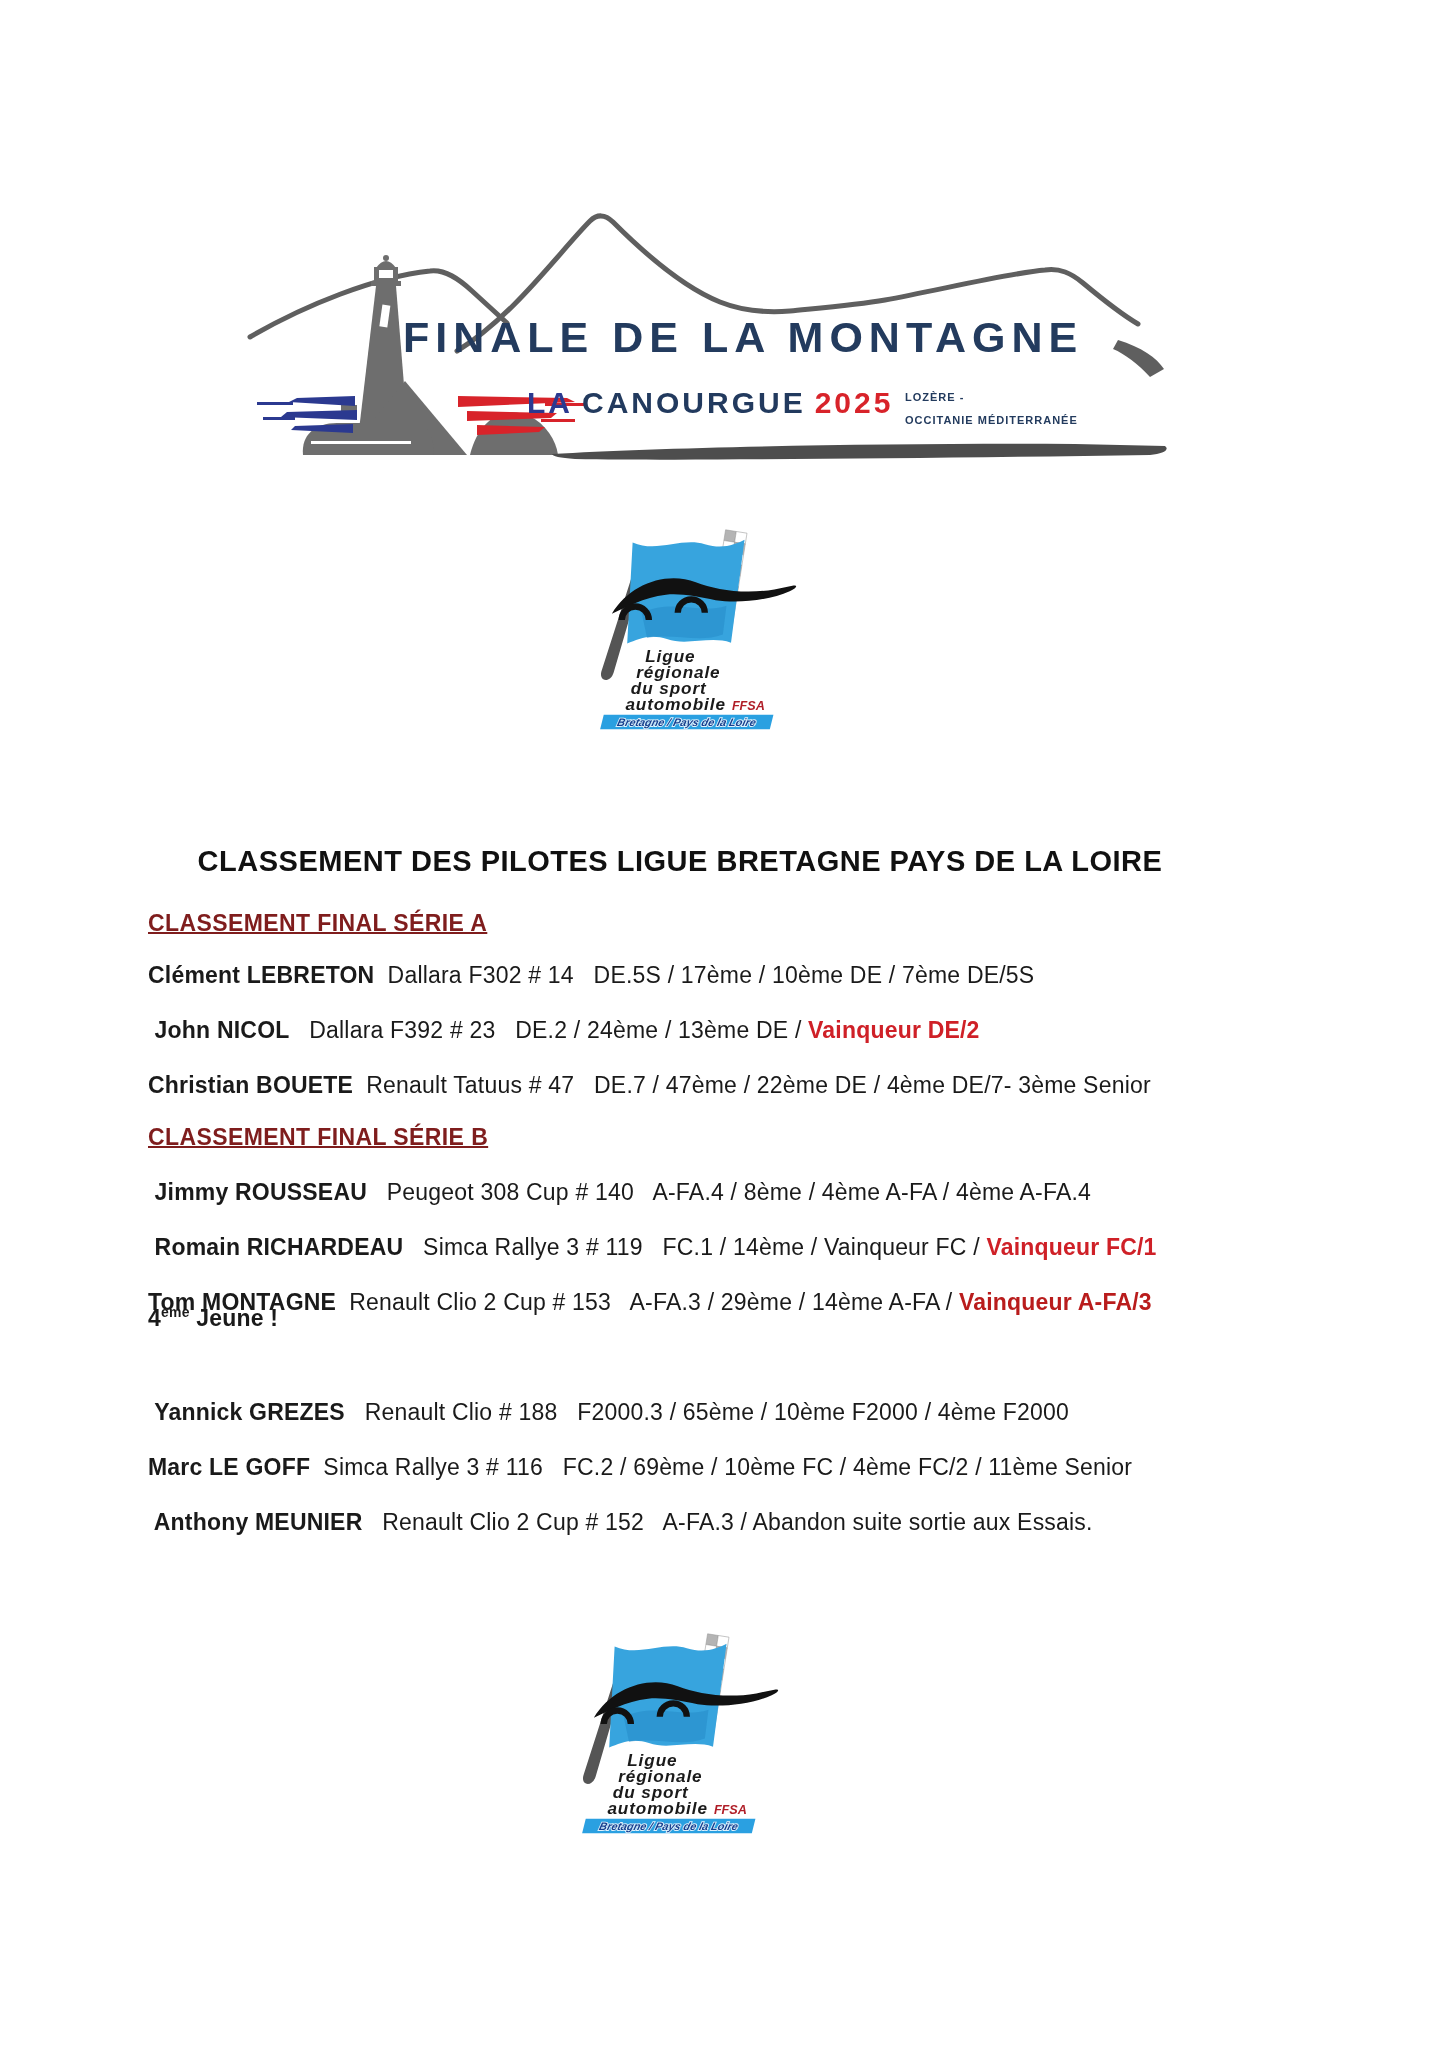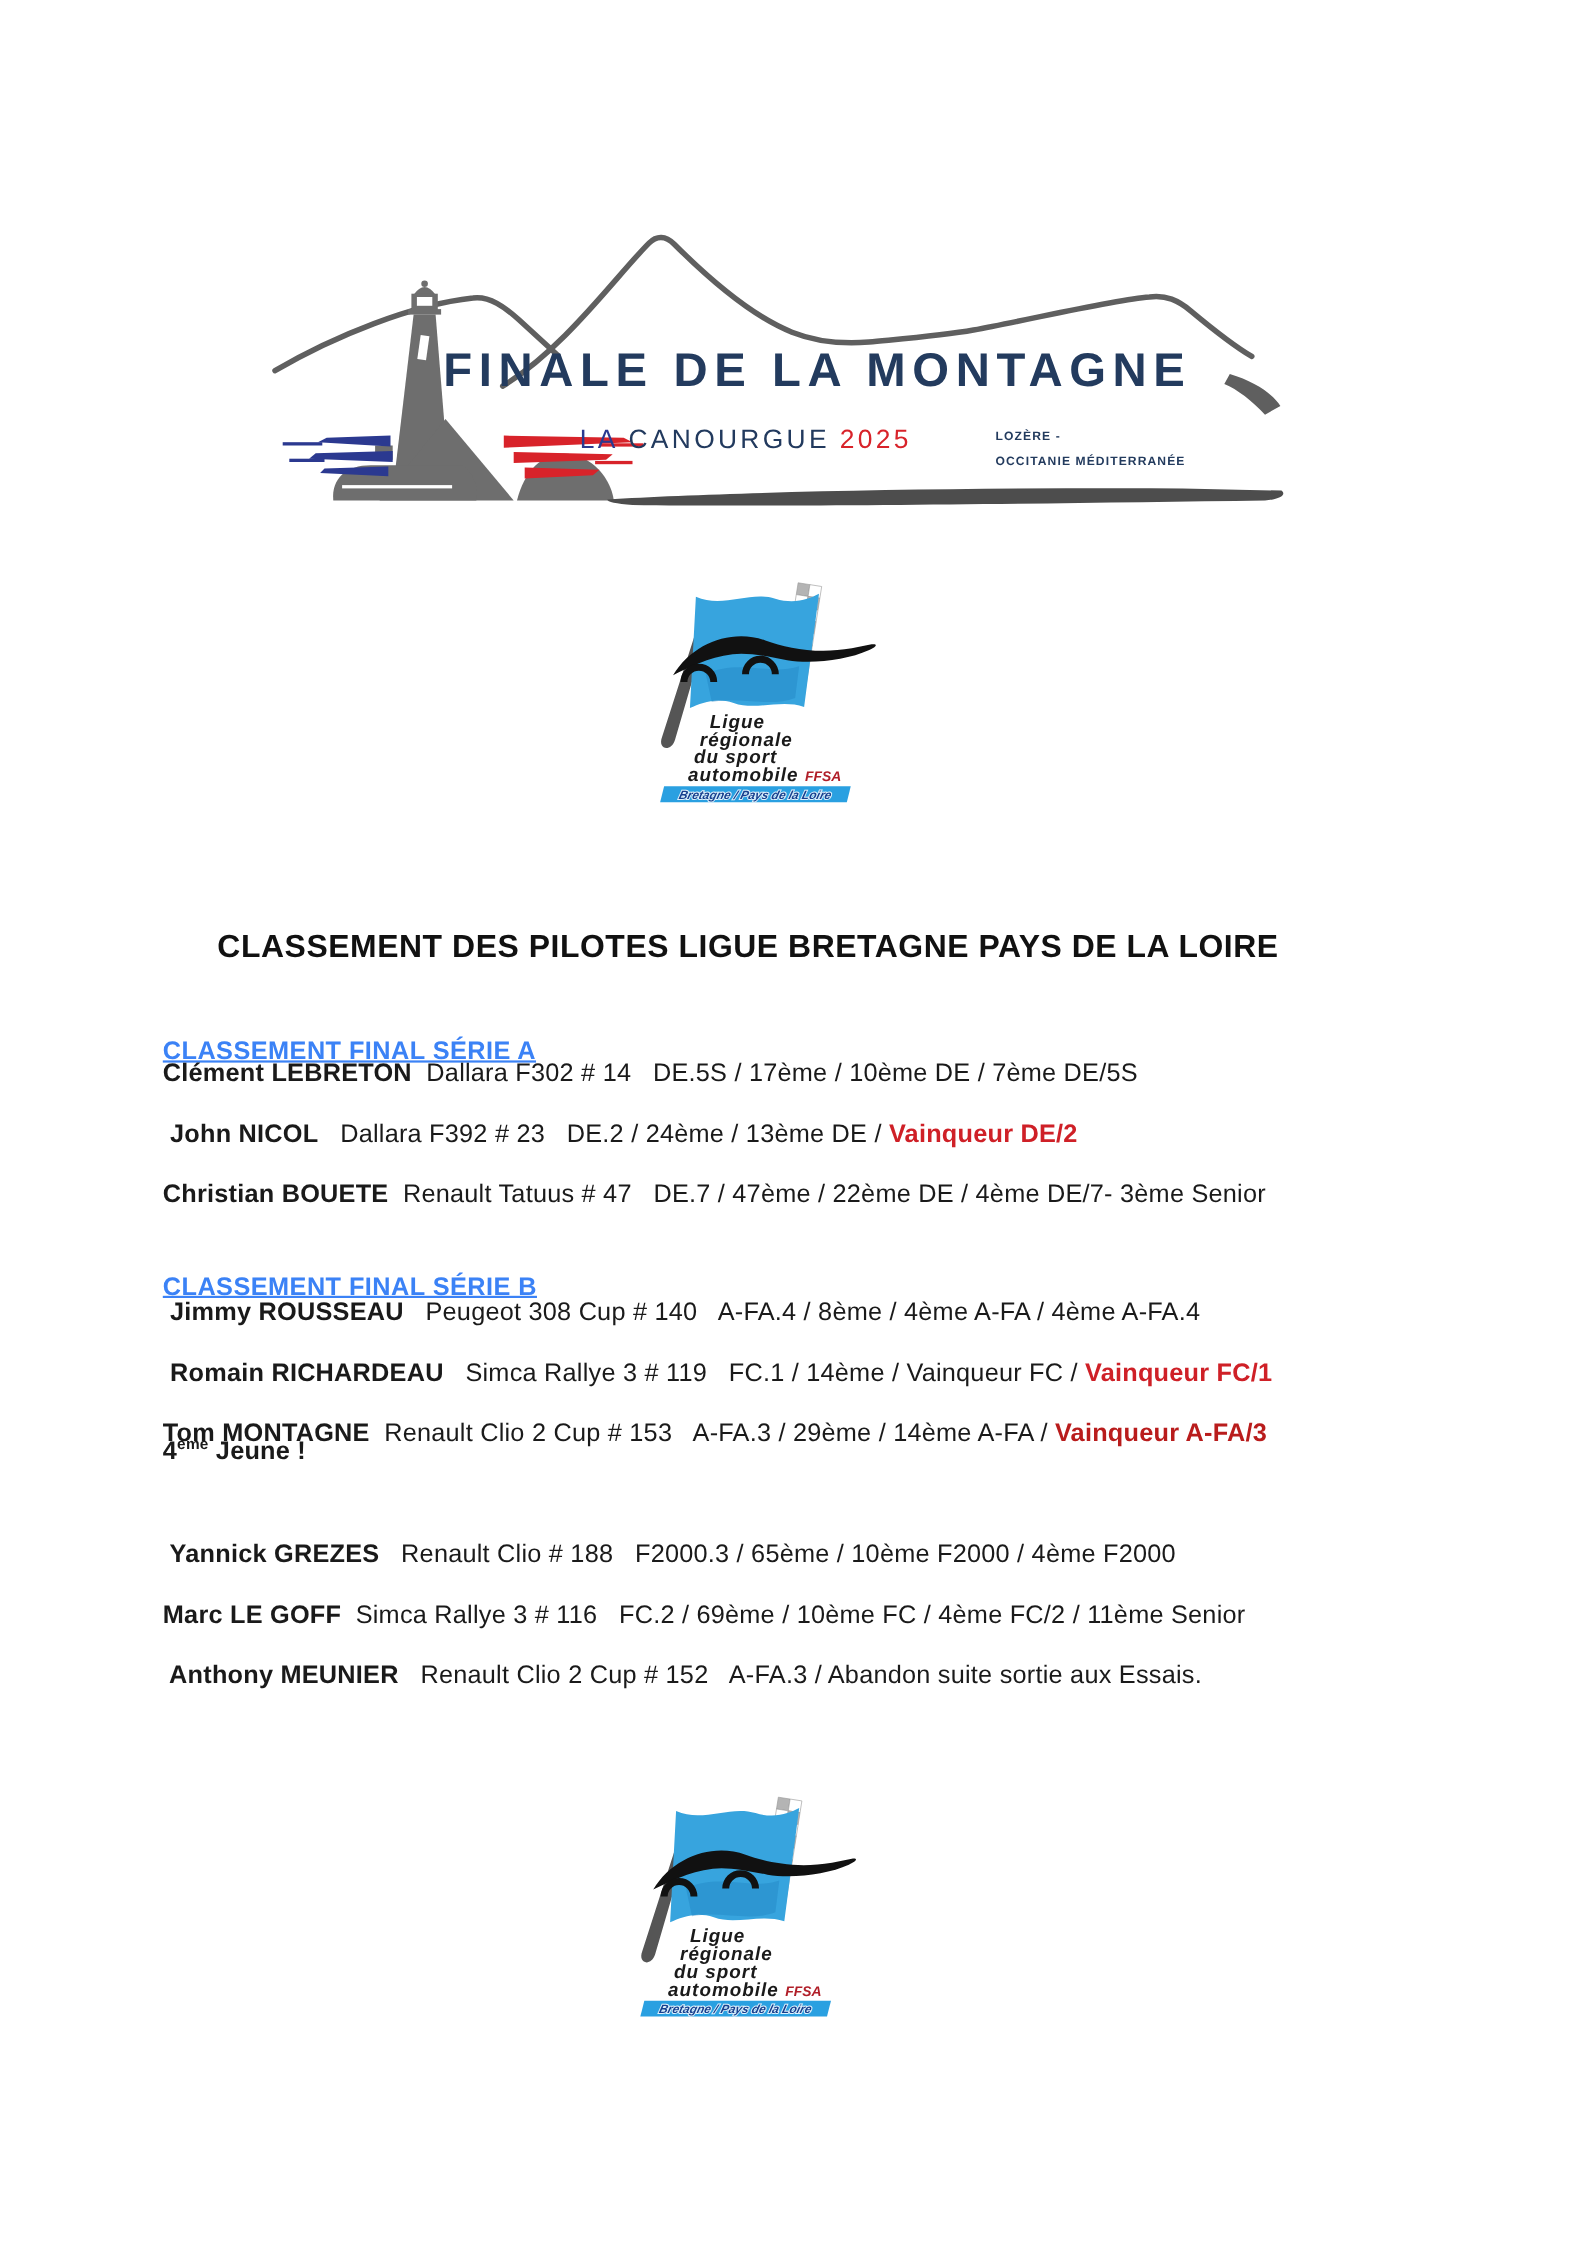--- a/index.html
+++ b/index.html
@@ -9,21 +9,21 @@
   }
   .abs{position:absolute}
 
   
   #header-logo{left:245px;top:155px;width:960px;height:330px}
   #header-art{left:0;top:0}
   #finale-title{
     left:158px;top:158px;font-size:43px;font-weight:800;letter-spacing:6px;
     color:#233b5e;white-space:nowrap;text-align:center;
   }
-  #canourgue-line{left:282px;top:231px;font-size:24px;font-weight:400;letter-spacing:3px;white-space:nowrap}
+  #canourgue-line{left:282px;top:231px;font-size:30px;font-weight:700;letter-spacing:3px;white-space:nowrap}
   #canourgue-line .la{color:#2b3990;margin-right:9px}
   #canourgue-line .city{color:#223a5e;margin-right:9px}
   #canourgue-line .year{color:#d8232a}
   #region-block{left:660px;top:231px;font-size:11px;font-weight:800;letter-spacing:1px;
     color:#233b5e;line-height:23px;white-space:nowrap}
 
   
   .ligue-logo{width:212px;height:204px}
   #ligue-logo-top{left:588px;top:528px}
   #ligue-logo-bottom{left:570px;top:1632px}
@@ -34,22 +34,22 @@
   .lg-banner-text{font-family:"Liberation Sans",sans-serif;font-style:italic;font-weight:700;
     font-size:12px;fill:#16408f;stroke:#dff1fc;stroke-width:2px;paint-order:stroke}
 
   
   #doc-title{
     left:90px;top:845px;width:1180px;text-align:center;
     font-size:29px;font-weight:700;color:#111;letter-spacing:.5px;
     text-decoration-thickness:2.5px;white-space:nowrap;
   }
   .section-header{
-    position:absolute;left:148px;font-size:23px;font-weight:700;color:#3b82f6;
-    letter-spacing:.4px;text-decoration:underline;text-decoration-thickness:2px;white-space:pre;margin-top:32px;
+    position:absolute;left:148px;font-size:23px;font-weight:700;color:#7f1d1d;
+    letter-spacing:.4px;text-decoration:underline;text-decoration-thickness:2px;white-space:pre;
   }
   .row{position:absolute;left:148px;font-size:23px;color:#1a1a1a;letter-spacing:.2px;white-space:pre}
   .seg{font-weight:400}
   .seg.b{font-weight:700}
   .seg.sup{font-size:14px;vertical-align:9px}
 </style>
 </head>
 <body>
 
 <svg width="0" height="0" style="position:absolute" aria-hidden="true">

